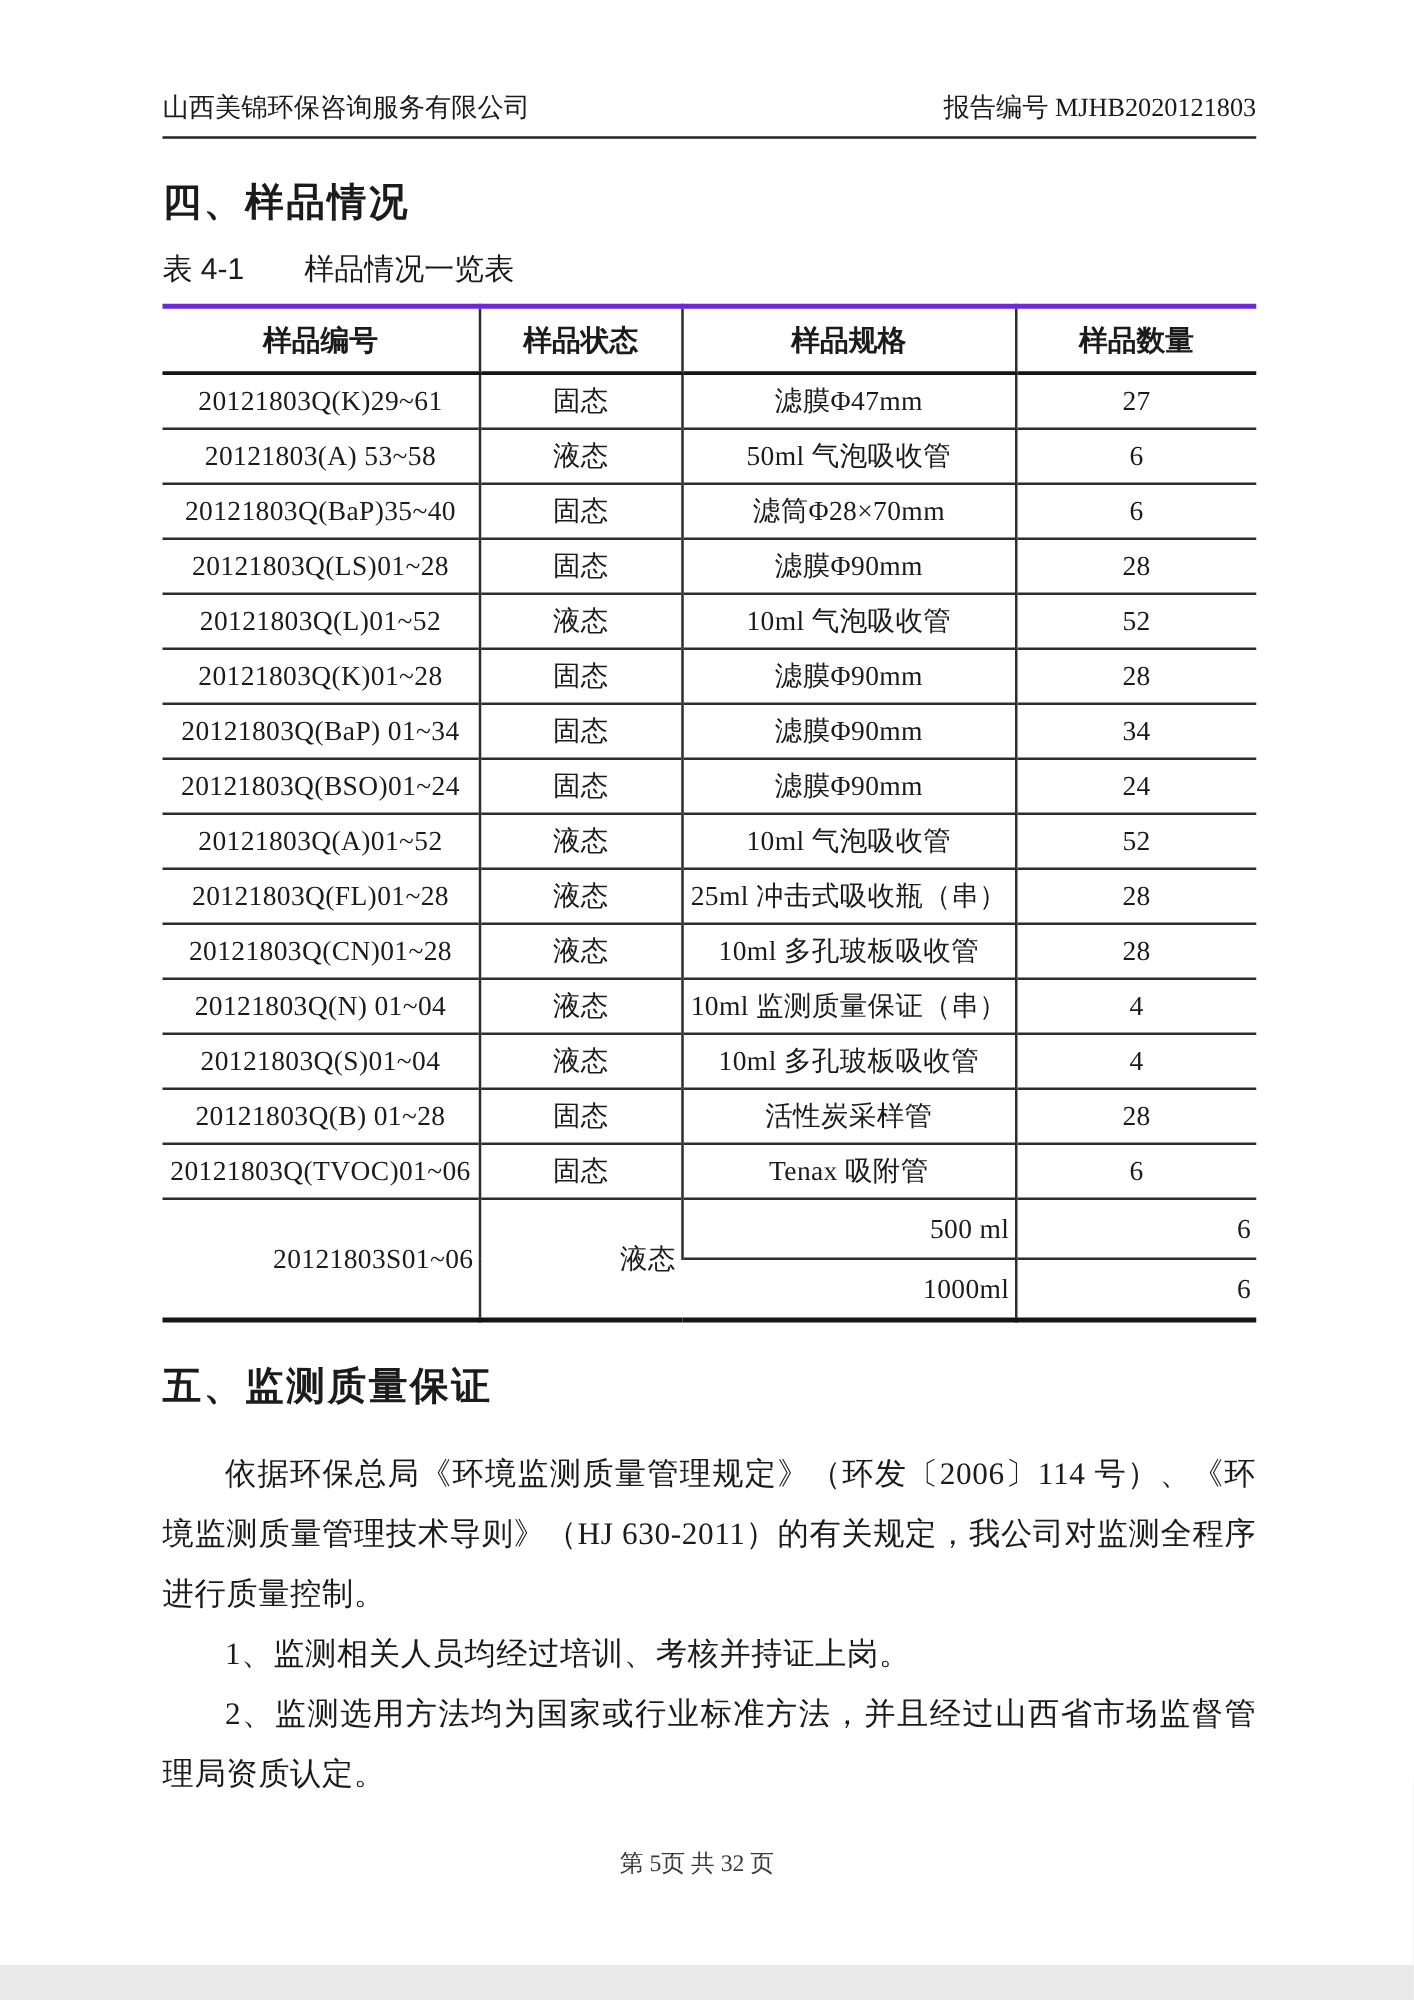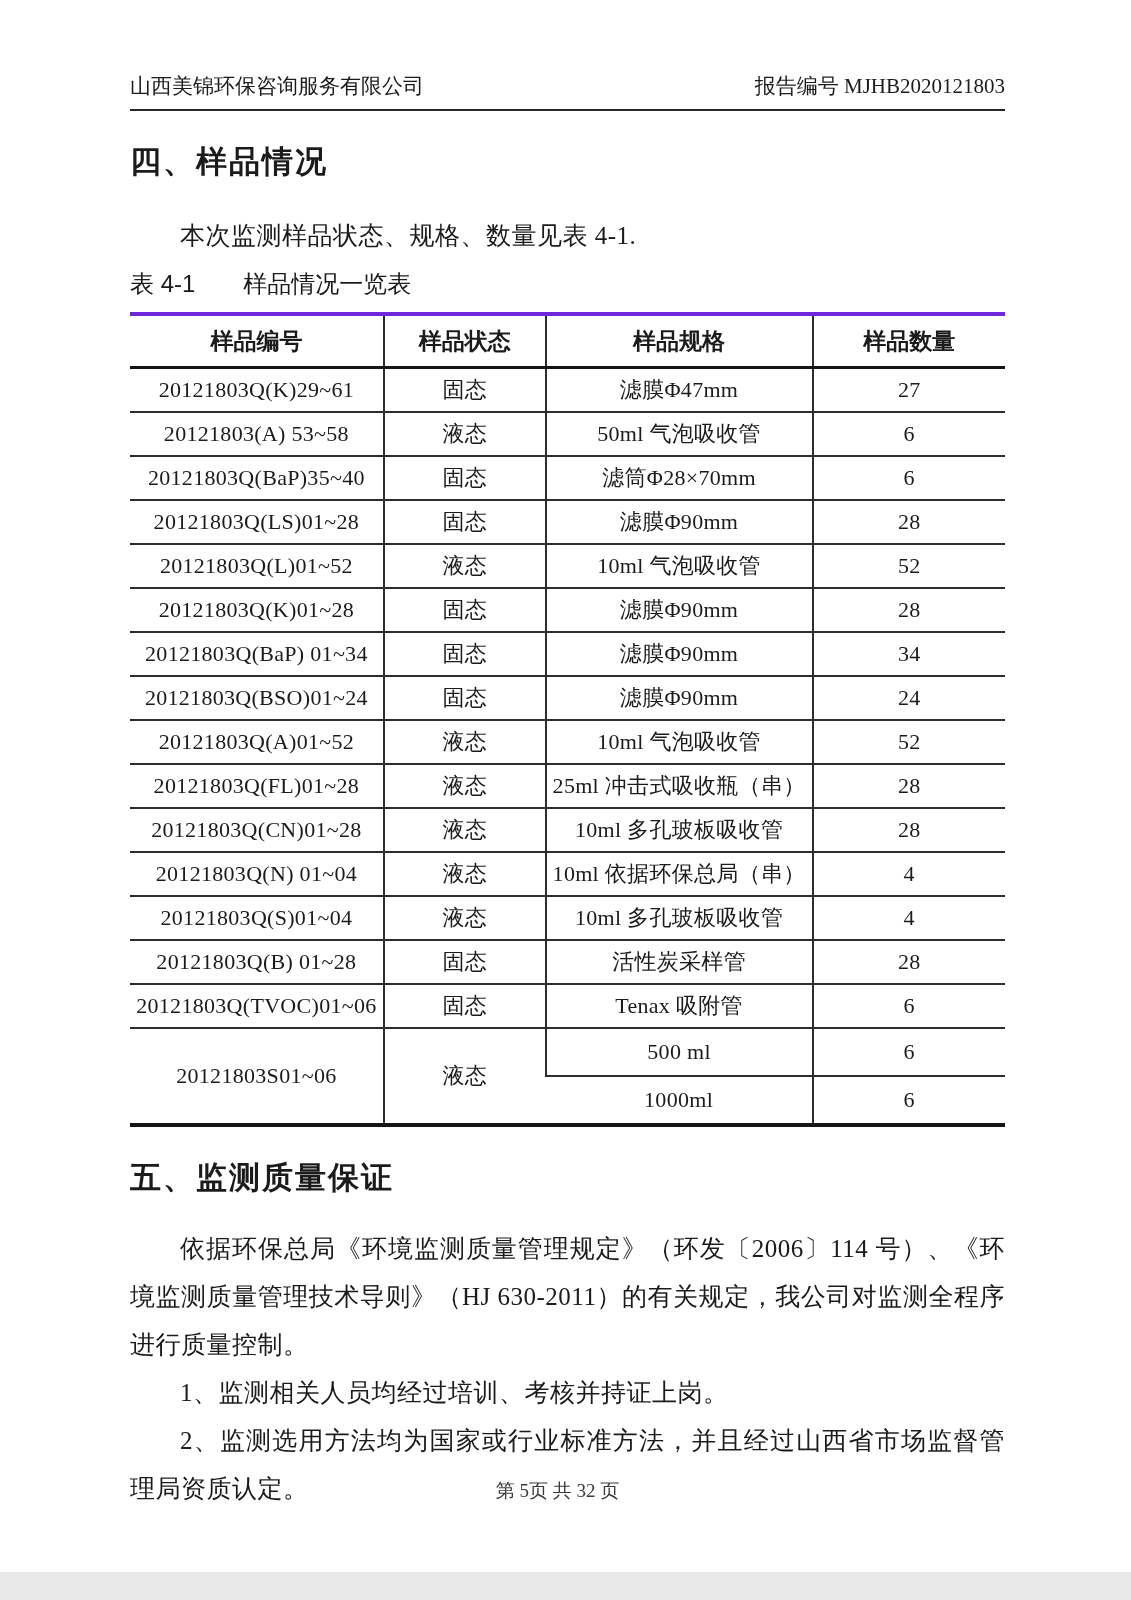--- a/index.html
+++ b/index.html
@@ -70,21 +70,21 @@
     font-size: 22px;
     height: 42px;
     text-align: center;
     vertical-align: middle;
     padding: 0 4px;
     letter-spacing: 0.3px;
   }
   table.sample-table th + th,
   table.sample-table td + td { border-left: 2px solid #2d2d2d; }
   table.sample-table tbody td { border-top: 2px solid #2d2d2d; }
-  table.sample-table tr.sub-row td { height: 46px; }
+  table.sample-table tr.sub-row td { height: 46px; text-align: right; }
 
   
   .body-para {
     font-size: 25px;
     line-height: 1.92;
     text-align: justify;
     text-indent: 2em;
     margin: 0;
     letter-spacing: 0.5px;
   }
@@ -105,21 +105,20 @@
 
 <div class="page">
 
   <header class="doc-header">
     <span>山西美锦环保咨询服务有限公司</span>
     <span>报告编号 MJHB2020121803</span>
   </header>
 
   <h1 class="section-title">四、样品情况</h1>
 
-  <p class="intro">本次监测样品状态、规格、数量见表 4-1.</p>
 
   <div class="table-caption">
     <span class="cap-label">表 4-1</span><span class="cap-title">样品情况一览表</span>
   </div>
 
   <table class="sample-table">
     <colgroup id="table-cols">
         <col style="width: 29%;">
         <col style="width: 18.5%;">
         <col style="width: 30.5%;">
@@ -196,21 +195,21 @@
         </tr>
         <tr>
           <td>20121803Q(CN)01~28</td>
           <td>液态</td>
           <td>10ml 多孔玻板吸收管</td>
           <td>28</td>
         </tr>
         <tr>
           <td>20121803Q(N) 01~04</td>
           <td>液态</td>
-          <td>10ml 依据环保总局（串）</td>
+          <td>10ml 监测质量保证（串）</td>
           <td>4</td>
         </tr>
         <tr>
           <td>20121803Q(S)01~04</td>
           <td>液态</td>
           <td>10ml 多孔玻板吸收管</td>
           <td>4</td>
         </tr>
         <tr>
           <td>20121803Q(B) 01~28</td>

